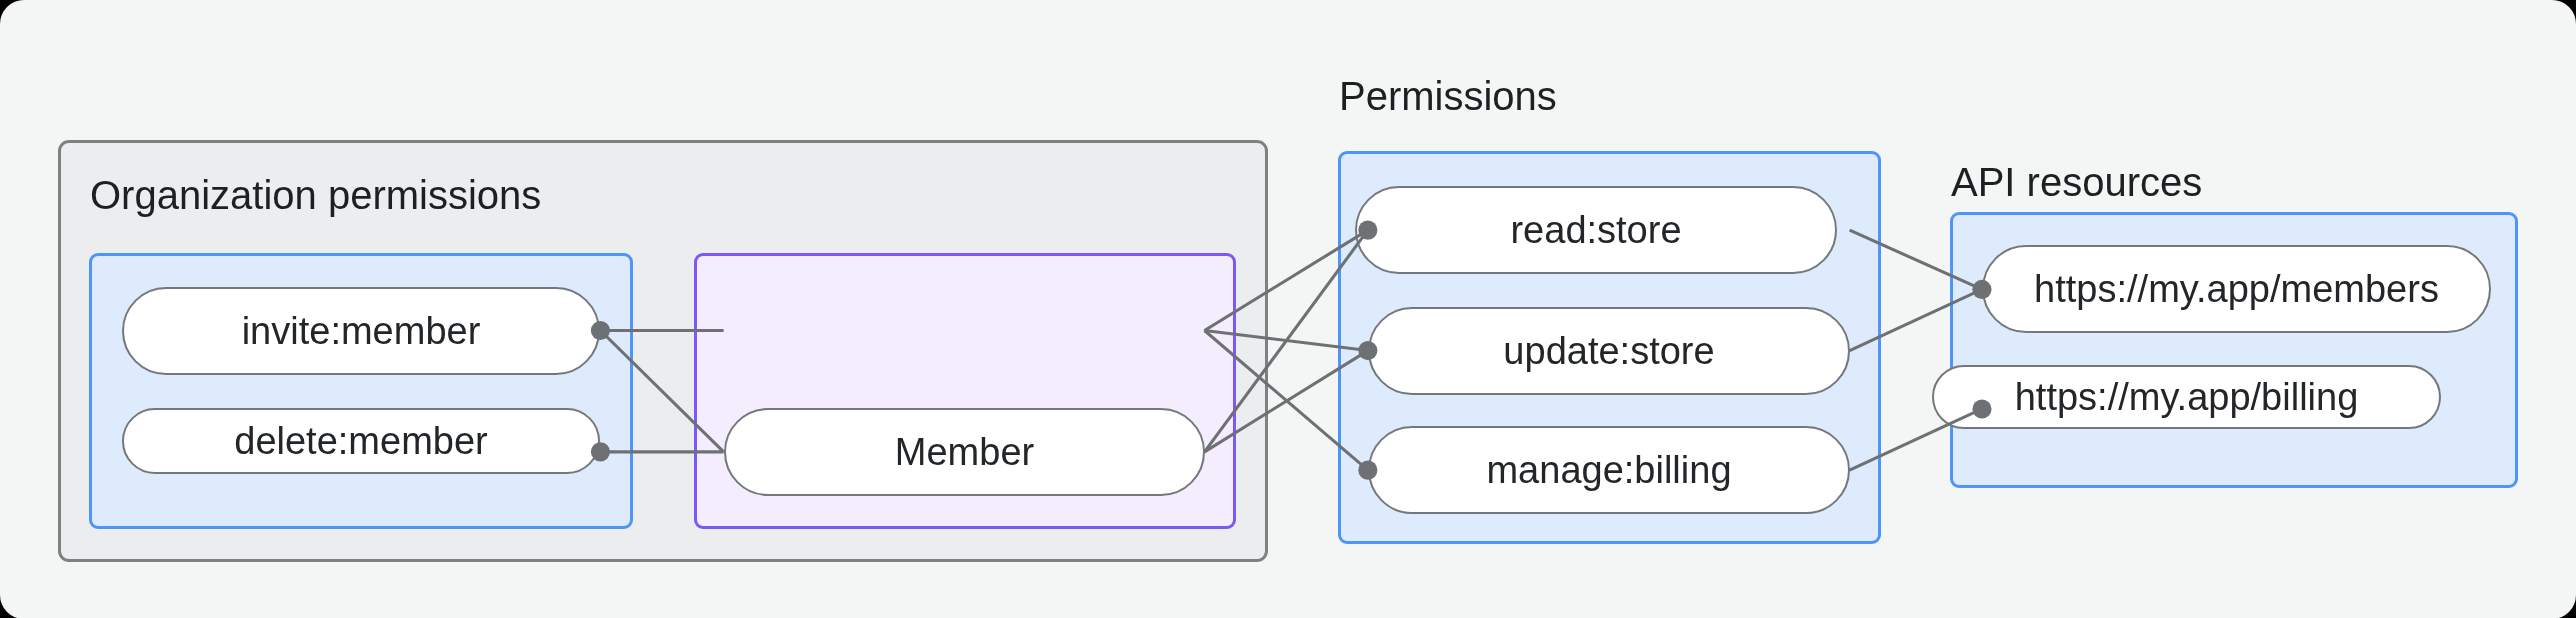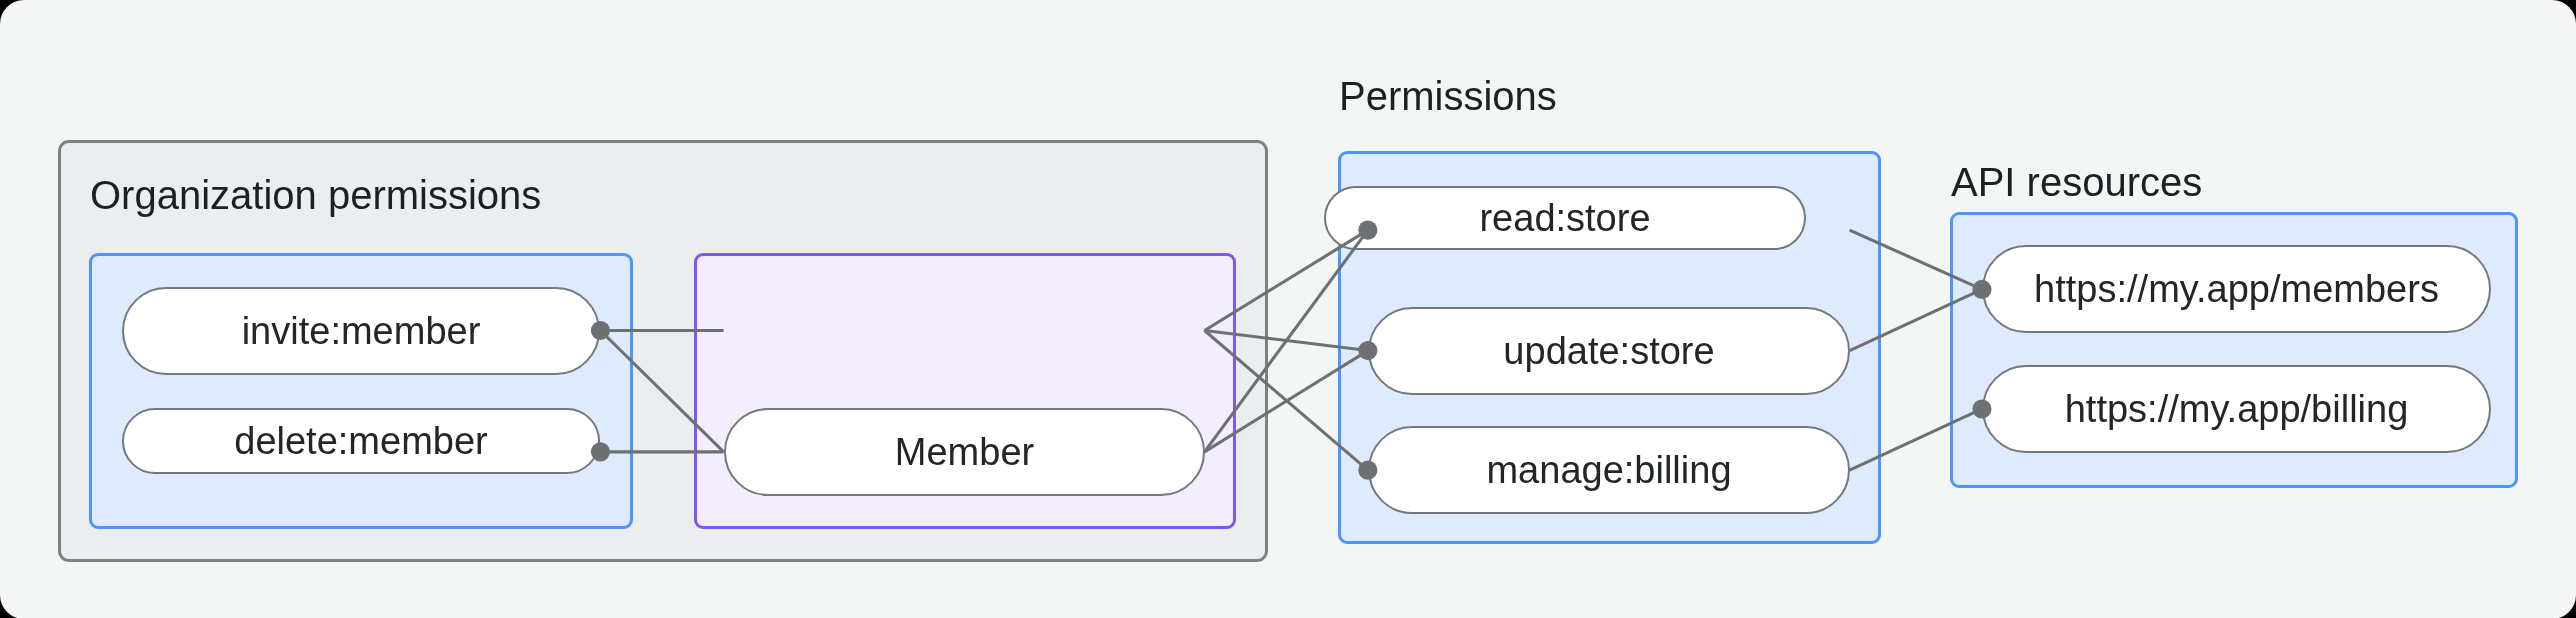--- a/index.html
+++ b/index.html
@@ -74,25 +74,25 @@
 
   <div class="group-box" id="box-permissions"></div>
 
   <div class="diagram-label" id="label-api-resources">API resources</div>
 
   <div class="group-box" id="box-api-resources"></div>
 
 <div class="pill" style="left: 122px; top: 287px; width: 478px; height: 88px;">invite:member</div>
     <div class="pill" style="left: 122px; top: 408px; width: 478px; height: 66px;">delete:member</div>
     <div class="pill" style="left: 724px; top: 408px; width: 481px; height: 88px;">Member</div>
-    <div class="pill" style="left: 1324px; top: 186px; width: 482px; height: 64px;">read:store</div>
+    <div class="pill" style="left: 1355px; top: 186px; width: 482px; height: 88px;">read:store</div>
     <div class="pill" style="left: 1368px; top: 307px; width: 482px; height: 88px;">update:store</div>
     <div class="pill" style="left: 1368px; top: 426px; width: 482px; height: 88px;">manage:billing</div>
     <div class="pill" style="left: 1982px; top: 245px; width: 509px; height: 88px;">https://my.app/members</div>
-    <div class="pill" style="left: 1982px; top: 365px; width: 509px; height: 88px;">https://my.app/billing</div>
+    <div class="pill" style="left: 1932px; top: 365px; width: 509px; height: 64px;">https://my.app/billing</div>
     <svg id="edges-layer" viewBox="0 0 2823 678">
       <line x1="658" y1="362" x2="793" y2="362"></line>
       <line x1="658" y1="362" x2="793" y2="495"></line>
       <line x1="658" y1="495" x2="793" y2="495"></line>
       <line x1="1320" y1="362" x2="1499" y2="252"></line>
       <line x1="1320" y1="362" x2="1499" y2="384"></line>
       <line x1="1320" y1="362" x2="1499" y2="515"></line>
       <line x1="1320" y1="495" x2="1499" y2="252"></line>
       <line x1="1320" y1="495" x2="1499" y2="384"></line>
       <line x1="2027" y1="252" x2="2172" y2="317"></line>

